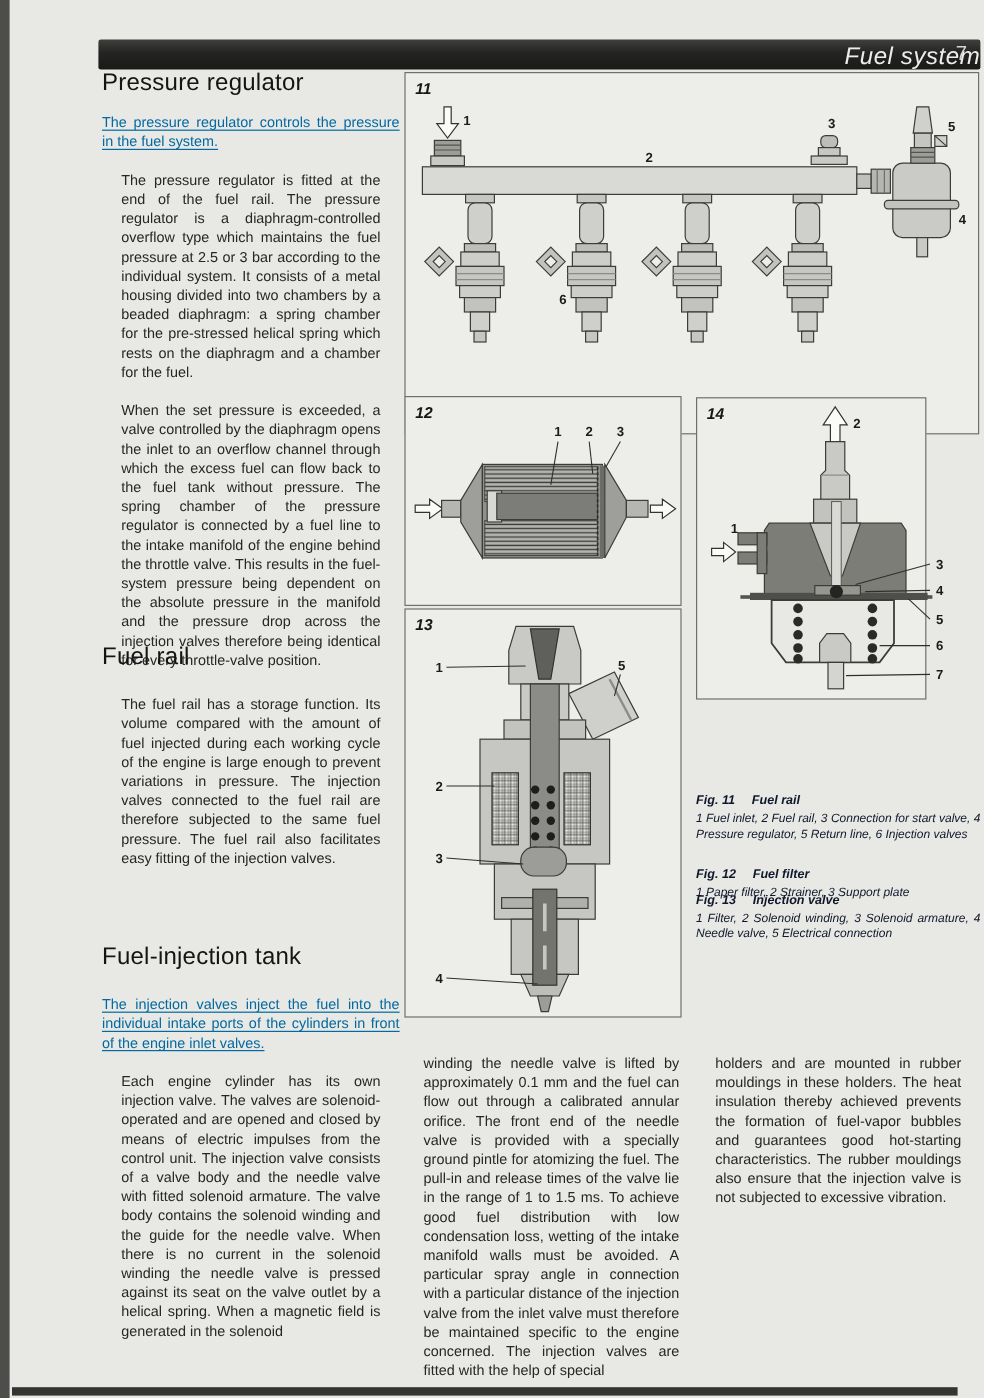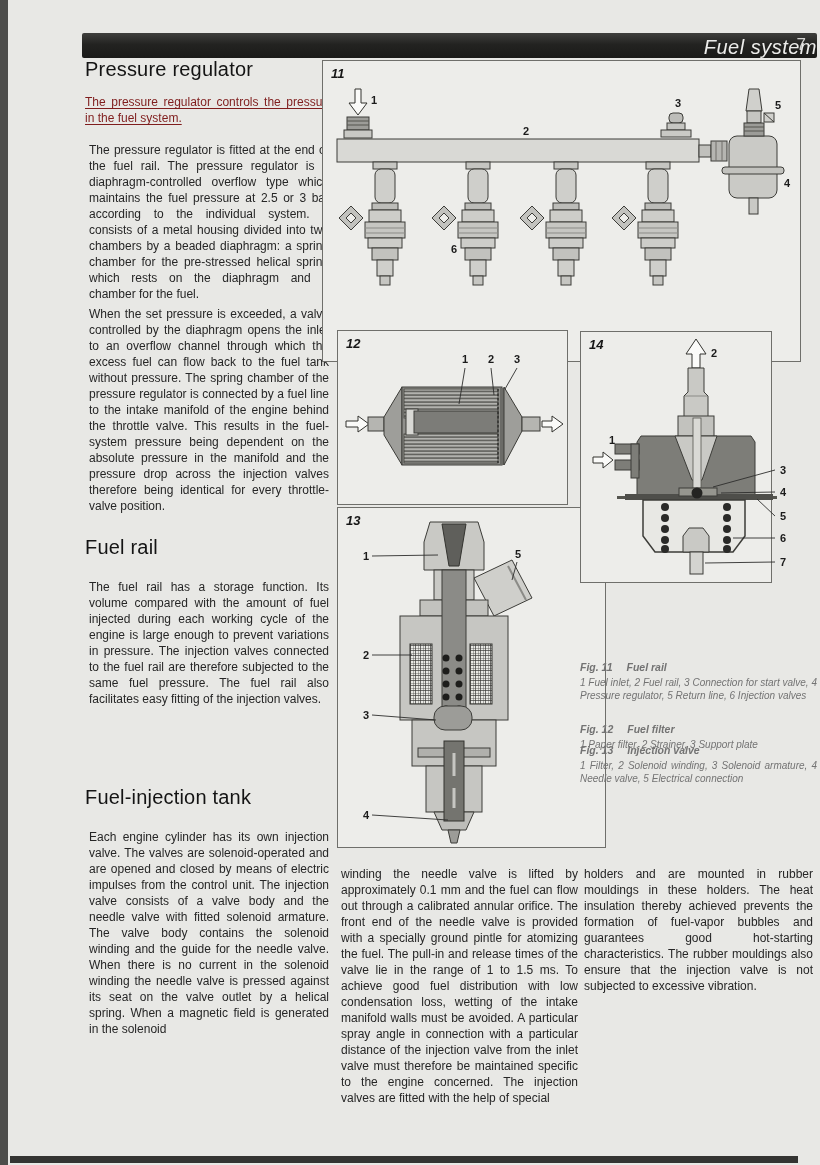--- a/index.html
+++ b/index.html
@@ -12,36 +12,36 @@
                 background:linear-gradient(180deg,#3f3f3d 0%,#232321 45%,#1a1a18 100%);
                 border-radius:2px; }
   .header-title { position:absolute; left:0; right:0; top:3px; text-align:right;
                   font-style:italic; font-size:20px; color:#ededeb; letter-spacing:0.5px; }
   .page-num { position:absolute; right:11px; top:2px; font-size:17px; color:#d4d4d2; }
 
   .sec-block { position:absolute; left:85px; width:248px; }
   h2.sec { font-size:20px; font-weight:normal; color:#141414; margin:0 0 13px 0; letter-spacing:0.2px; }
   h2.mb20 { margin-bottom:20px; }
   p.lead { font-size:12px; line-height:16px; text-align:justify; margin:0 0 16px 0;
-           text-decoration:underline; text-underline-offset:2px; color:#7f1d1d; }
-  p.body { font-size:12px; line-height:16px; text-align:justify; margin:4px; color:#262626; }
+           text-decoration:underline; text-underline-offset:2px; color:#0369a1; }
+  p.body { font-size:12px; line-height:16px; text-align:justify; margin:16px; color:#262626; }
   .flow-col { position:absolute; top:862px; }
   .flow-mid { left:337px; width:245px; }
   .flow-right { left:580px; width:237px; }
 
   .figbox { position:absolute; background:#ededea; border:1px solid #6f6f6b; box-sizing:border-box; }
   .fignum { position:absolute; left:8px; top:5px; font-style:italic; font-weight:bold;
             font-size:13px; color:#161616; }
   .figbox svg { position:absolute; left:0; top:0; }
 
   .co { font-family:"Liberation Sans",sans-serif; font-size:11px; font-weight:bold; fill:#1b1b1b; }
   .ldr { stroke:#2e2e2c; stroke-width:0.9; fill:none; }
   .oln { stroke:#3c3c38; stroke-width:1; }
 
-  .cap { position:absolute; left:580px; width:237px; color:#737373; }
+  .cap { position:absolute; left:580px; width:237px; color:#0f172a; }
   .cap-title { font-size:10.5px; font-weight:bold; font-style:italic; margin:0 0 3px 0; }
   .cap-title .subj { margin-left:14px; }
   .cap-legend { font-size:10px; font-style:italic; line-height:13px; text-align:justify; }
 </style>
 </head>
 <body>
 
 <div class="page">
   <div class="spine"></div>
   <div class="bottom-edge"></div>
@@ -58,31 +58,32 @@
     <p class="body">When the set pressure is exceeded, a valve controlled by the diaphragm opens the inlet to an overflow channel through which the excess fuel can flow back to the fuel tank without pressure. The spring chamber of the pressure regulator is connected by a fuel line to the intake manifold of the engine behind the throttle valve. This results in the fuel-system pressure being dependent on the absolute pressure in the manifold and the pressure drop across the injection valves therefore being identical for every throttle-valve position.</p>
   </div>
 
   <div class="sec-block" style="top:536px;">
     <h2 class="sec mb20">Fuel rail</h2>
     <p class="body">The fuel rail has a storage function. Its volume compared with the amount of fuel injected during each working cycle of the engine is large enough to prevent variations in pressure. The injection valves connected to the fuel rail are therefore subjected to the same fuel pressure. The fuel rail also facilitates easy fitting of the injection valves.</p>
   </div>
 
   <div class="sec-block" style="top:786px;">
     <h2 class="sec mb20">Fuel-injection tank</h2>
+    <p class="lead">The injection valves inject the fuel into the individual intake ports of the cylinders in front of the engine inlet valves.</p>
     <p class="body">Each engine cylinder has its own injection valve. The valves are solenoid-operated and are opened and closed by means of electric impulses from the control unit. The injection valve consists of a valve body and the needle valve with fitted solenoid armature. The valve body contains the solenoid winding and the guide for the needle valve. When there is no current in the solenoid winding the needle valve is pressed against its seat on the valve outlet by a helical spring. When a magnetic field is generated in the solenoid</p>
   </div>
 
   <div class="flow-col flow-mid">
     <p class="body">winding the needle valve is lifted by approximately 0.1 mm and the fuel can flow out through a calibrated annular orifice. The front end of the needle valve is provided with a specially ground pintle for atomizing the fuel. The pull-in and release times of the valve lie in the range of 1 to 1.5 ms. To achieve good fuel distribution with low condensation loss, wetting of the intake manifold walls must be avoided. A particular spray angle in connection with a particular distance of the injection valve from the inlet valve must therefore be maintained specific to the engine concerned. The injection valves are fitted with the help of special</p>
   </div>
   <div class="flow-col flow-right">
     <p class="body">holders and are mounted in rubber mouldings in these holders. The heat insulation thereby achieved prevents the formation of fuel-vapor bubbles and guarantees good hot-starting characteristics. The rubber mouldings also ensure that the injection valve is not subjected to excessive vibration.</p>
   </div>
 
-  <div class="figbox" style="left:322px; top:60px; width:479px; height:302px;">
+  <div class="figbox" style="left:337px; top:60px; width:479px; height:302px;">
     <span class="fignum">11</span>
     <svg width="477" height="256" viewBox="0 0 477 256">
       <defs>
         <g id="injector">
           <rect x="-12" y="0" width="24" height="7" fill="#c6c6c2" class="oln"></rect>
           <rect x="-10" y="7" width="20" height="34" rx="6" fill="#cfcfcb" class="oln"></rect>
           <rect x="-13" y="41" width="26" height="7" fill="#bdbdb9" class="oln"></rect>
           <rect x="-16" y="48" width="32" height="12" fill="#cdcdc9" class="oln"></rect>
           <polygon points="-22,56 -34,44 -46,56 -34,68" fill="#c2c2be" class="oln"></polygon>
           <polygon points="-29,56 -34,51 -39,56 -34,61" fill="#ededea" class="oln"></polygon>
@@ -170,21 +171,21 @@
       <polygon points="204,90 214,90 214,85 225,93 214,101 214,96 204,96" fill="#fbfbf9" stroke="#33332f" stroke-width="1"></polygon>
       <line x1="127" y1="37" x2="121" y2="73" class="ldr"></line>
       <line x1="153" y1="37" x2="156" y2="64" class="ldr"></line>
       <line x1="179" y1="37" x2="167" y2="58" class="ldr"></line>
       <text x="127" y="32" text-anchor="middle" class="co">1</text>
       <text x="153" y="32" text-anchor="middle" class="co">2</text>
       <text x="179" y="32" text-anchor="middle" class="co">3</text>
     </svg>
   </div>
 
-  <div class="figbox" style="left:337px; top:507px; width:269px; height:341px;">
+  <div class="figbox" style="left:337px; top:507px; width:231px; height:341px;">
     <span class="fignum">13</span>
     <svg width="229" height="339" viewBox="0 0 229 339">
       <defs>
         <pattern id="coil13" width="5" height="5" patternUnits="userSpaceOnUse">
           <rect width="5" height="5" fill="#e9e9e5"></rect>
           <path d="M0,0H5 M0,2.5H5 M0,0V5 M2.5,0V5" stroke="#3a3a36" stroke-width="0.7"></path>
         </pattern>
       </defs>
 
       <polygon points="136,70 174,52 194,90 156,108" fill="#cfcfcb" class="oln"></polygon>

